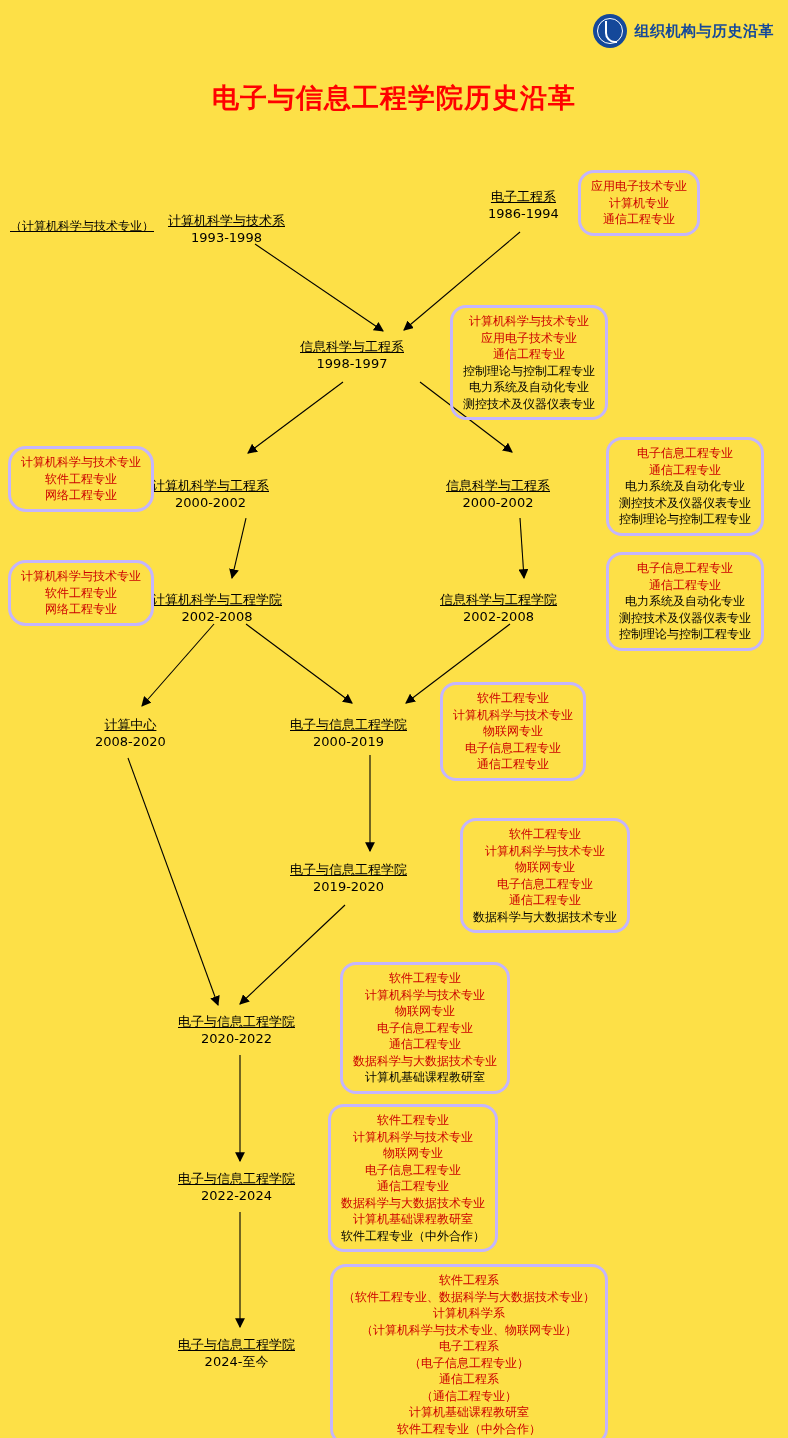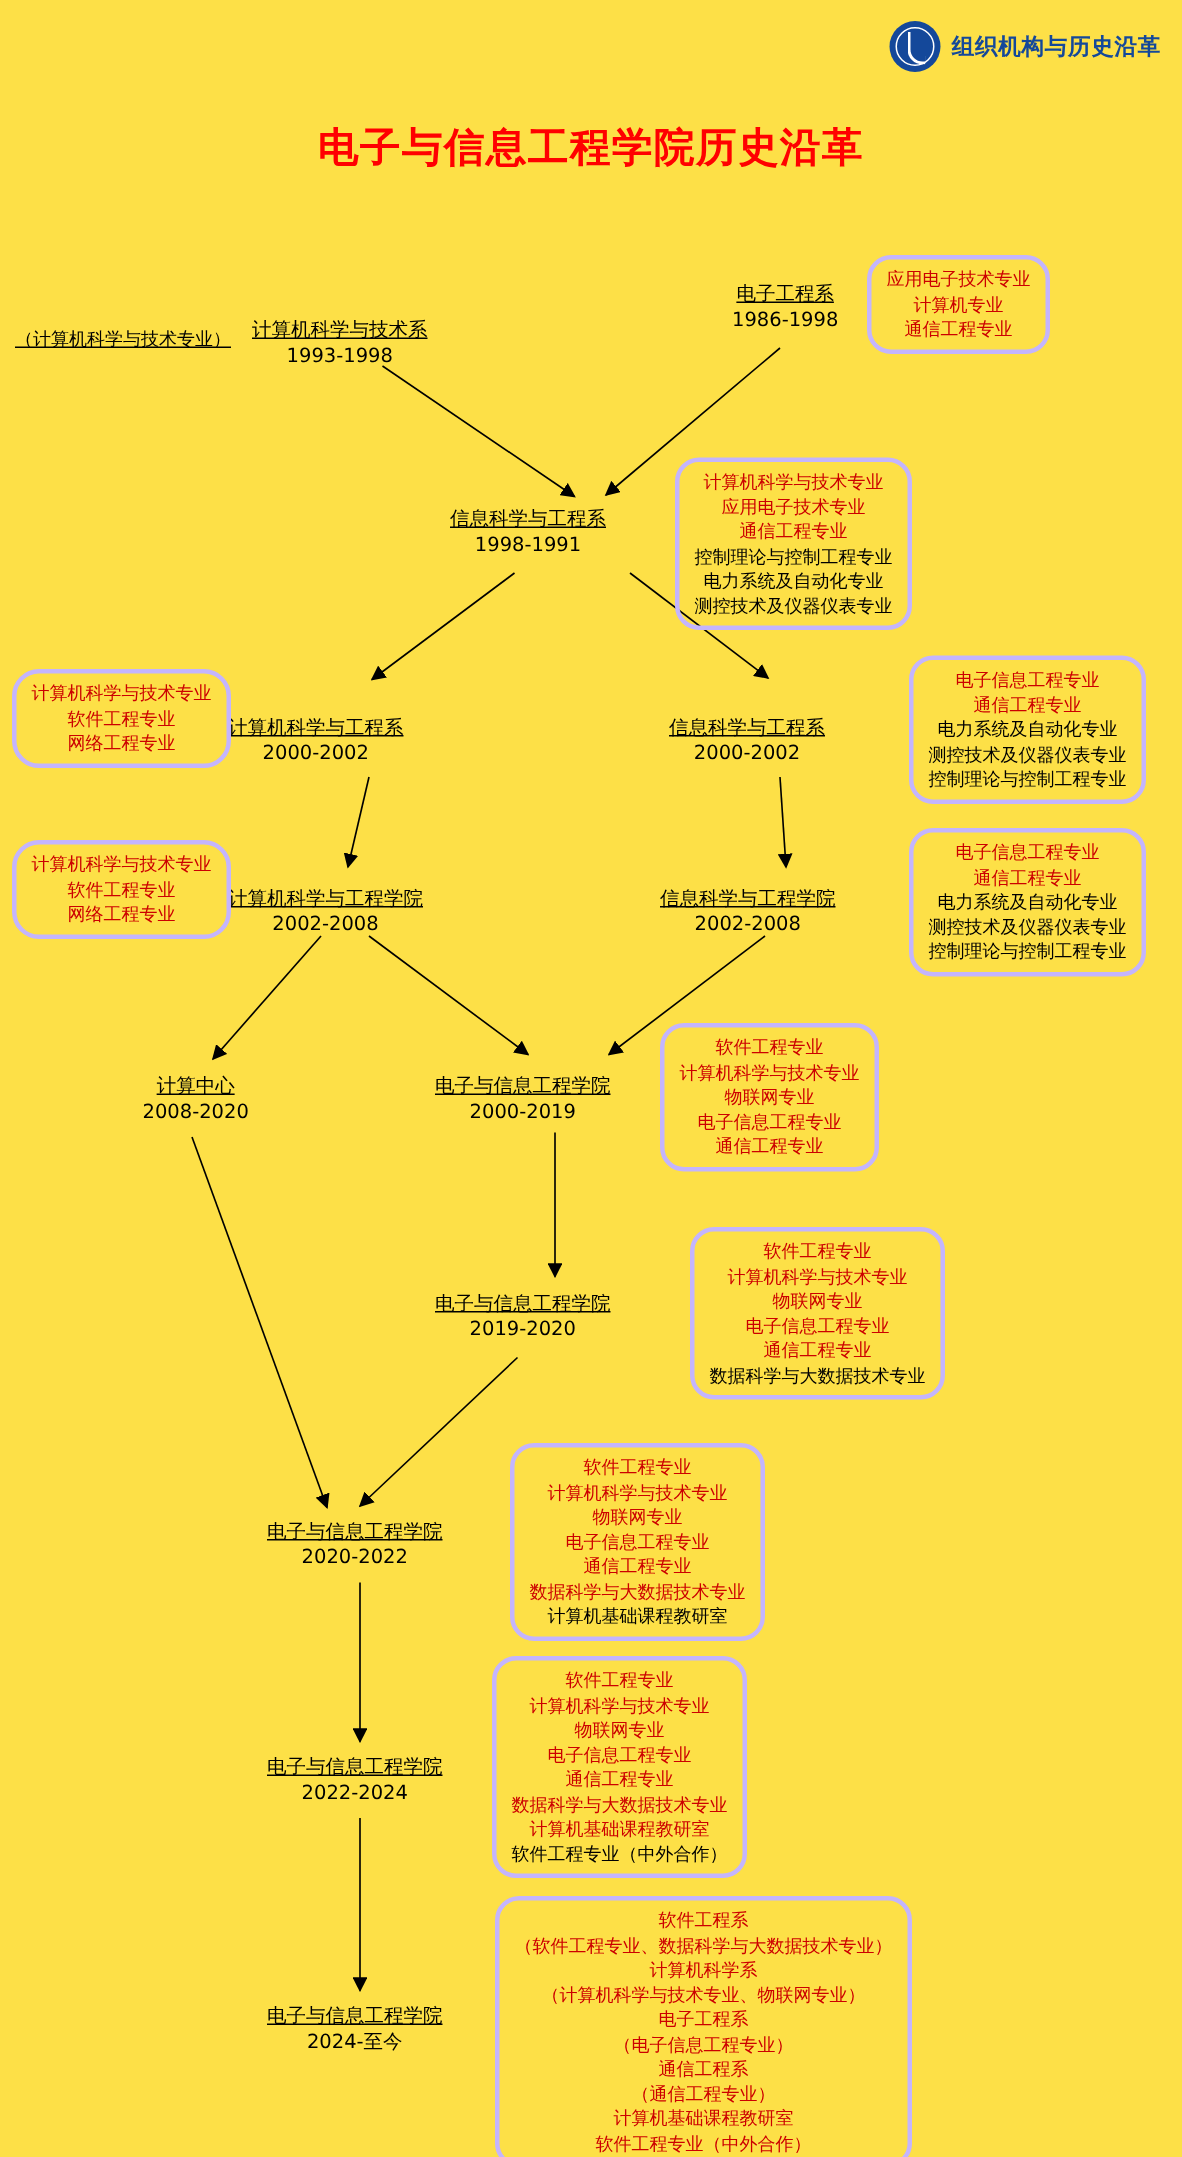--- a/index.html
+++ b/index.html
@@ -169,32 +169,32 @@
       <path d="M128,758 L218,1005"></path>
 
       <path d="M240,1055 L240,1161"></path>
 
       <path d="M240,1212 L240,1327"></path>
     </g>
   </svg>
 
   <div class="node" style="left:488px; top:188px;">
     <span class="n-name">电子工程系</span>
-    <span class="n-years">1986-1998</span>
+    <span class="n-years">1986-1994</span>
   </div>
 
   <div class="plain-label" style="left:10px; top:218px;text-decoration:underline;">（计算机科学与技术专业）</div>
   <div class="node" style="left:168px; top:212px;text-align:center;">
     <span class="n-name">计算机科学与技术系</span>
     <span class="n-years">1993-1998</span>
   </div>
 
   <div class="node" style="left:300px; top:338px;">
     <span class="n-name">信息科学与工程系</span>
-    <span class="n-years">1998-1991</span>
+    <span class="n-years">1998-1997</span>
   </div>
 
   <div class="node" style="left:152px; top:477px;">
     <span class="n-name">计算机科学与工程系</span>
     <span class="n-years">2000-2002</span>
   </div>
 
   <div class="node" style="left:446px; top:477px;">
     <span class="n-name">信息科学与工程系</span>
     <span class="n-years">2000-2002</span>

